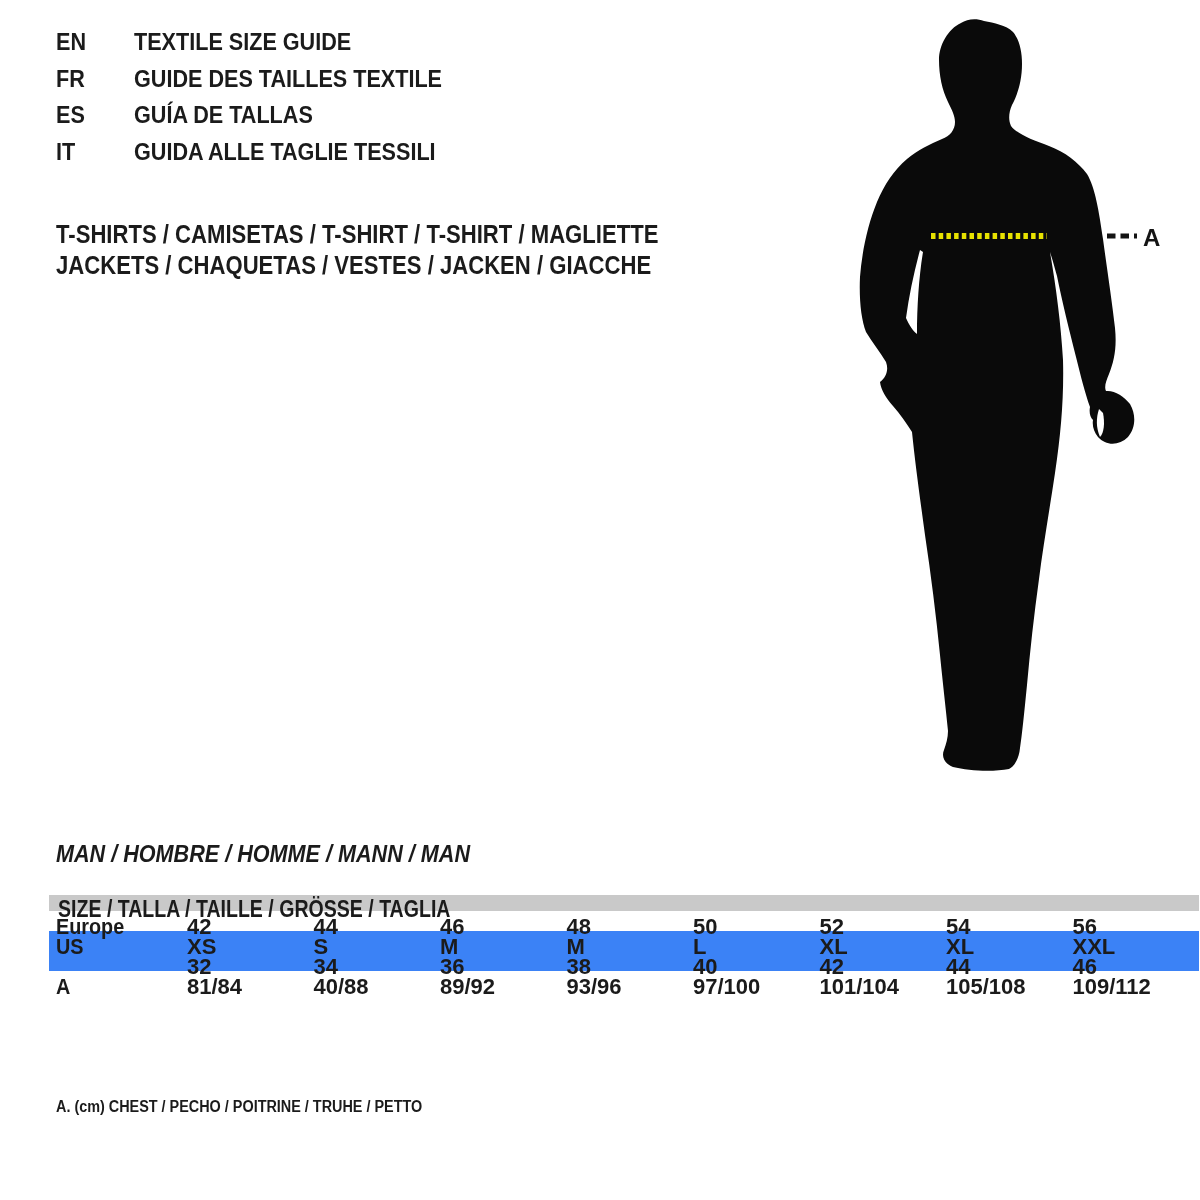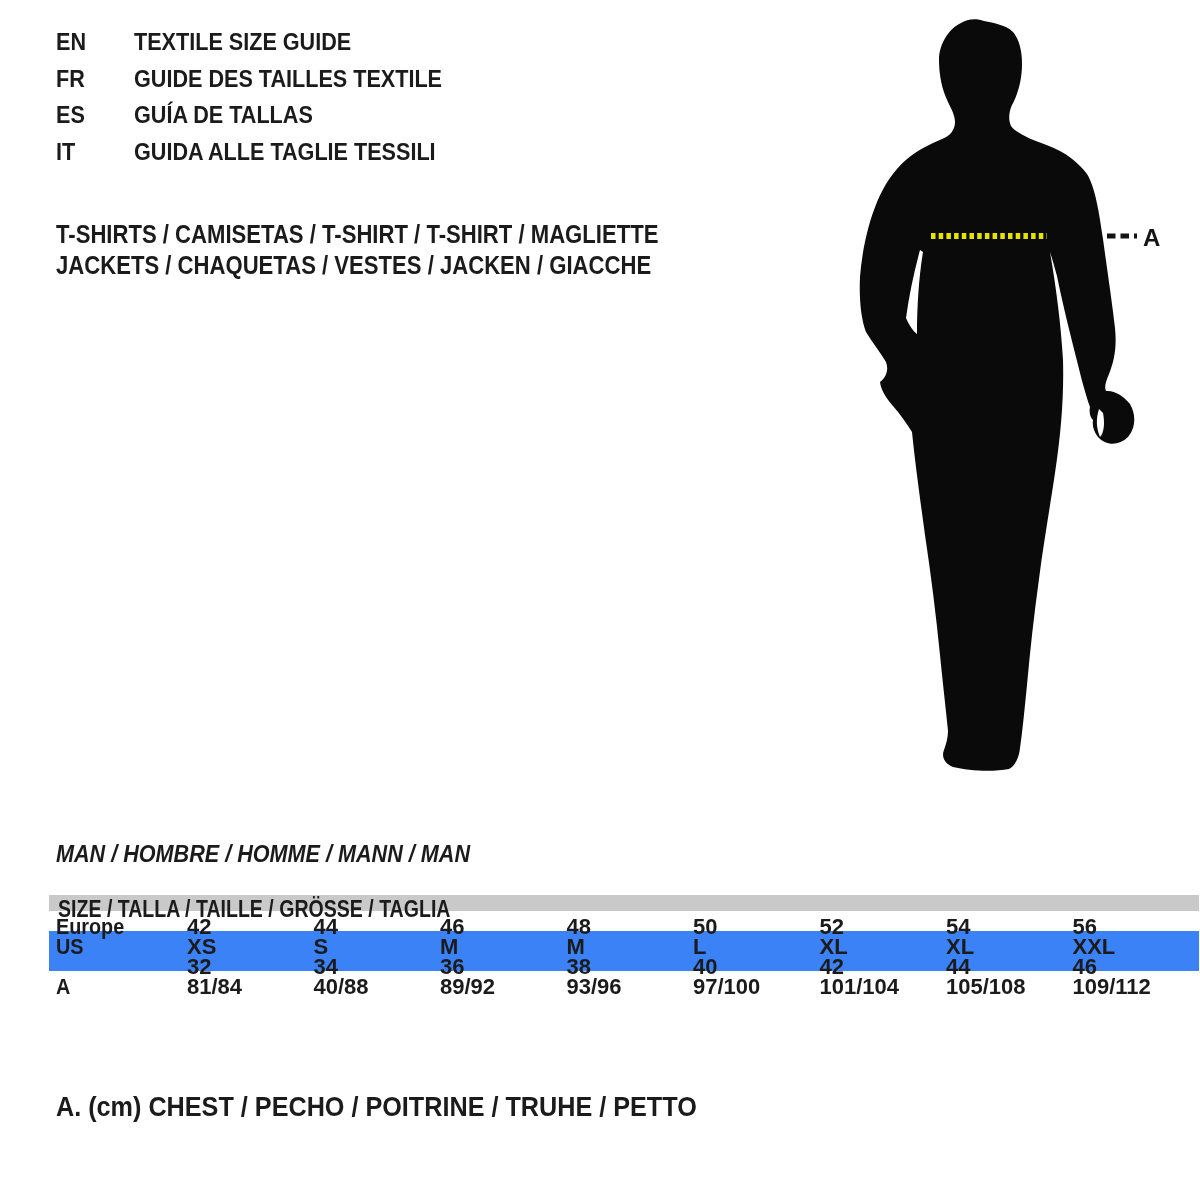--- a/index.html
+++ b/index.html
@@ -28,21 +28,21 @@
   
   .size-table{position:absolute;left:33px;top:895px;width:1150px;}
   .t-header{height:16px;line-height:28px;background:#c9c9c9;font-size:23px;font-weight:bold;padding-left:9px;box-sizing:border-box;}
   .t-row{display:grid;grid-template-columns:138px repeat(8,1fr);height:20px;line-height:32px;
          font-size:22px;font-weight:bold;}
   .t-row.shaded{background:#3b82f6;}
   .t-label{padding-left:7px;text-align:left;}
   .t-cell{text-align:left;}
 
   
-  .footnote{position:absolute;left:40px;top:1094px;font-size:28px;font-weight:bold;line-height:26px;}
+  .footnote{position:absolute;left:40px;top:1094px;font-size:16px;font-weight:bold;line-height:26px;}
 </style>
 </head>
 <body>
 
 <div class="canvas">
 
   <div class="lang-block">
     <div class="lang-row">
       <span class="lang-code"><span class="cond">EN</span></span>
       <span><span class="cond">TEXTILE SIZE GUIDE</span></span>

